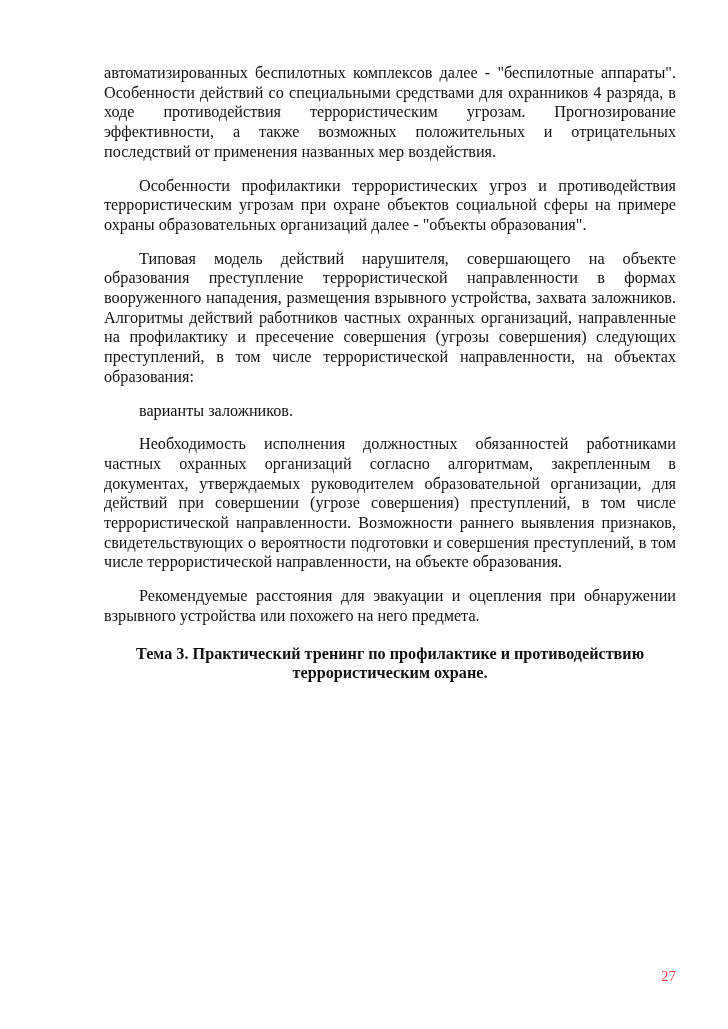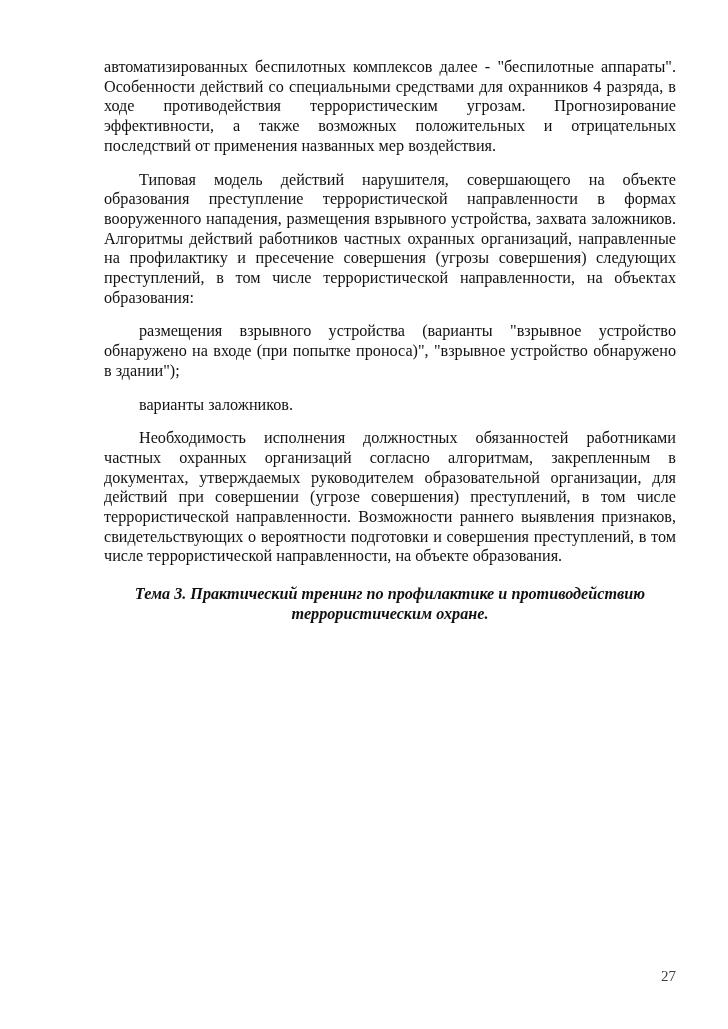--- a/index.html
+++ b/index.html
@@ -11,58 +11,58 @@
       width: 728px;
       height: 1029px;
       position: relative;
       overflow: hidden;
       font-family: "Liberation Serif", "DejaVu Serif", serif;
       color: #111111;
     }
     .page {
       position: absolute;
       left: 104px;
-      top: 58px;
+      top: 64px;
       width: 572px;
     }
     .para {
       margin: 0 0 14px 0;
       font-size: 16.2px;
       line-height: 19.7px;
       text-align: justify;
       text-indent: 35px;
       hyphens: none;
     }
     .heading {
       margin: 18px 0 0 0;
       font-size: 16.2px;
       line-height: 19.7px;
       font-weight: bold;
-      font-style: italic;
       text-align: center;
     }
     .page-number {
       position: absolute;
       left: 652px;
       top: 968px;
       width: 24px;
       text-align: right;
       font-family: "Liberation Serif", "DejaVu Serif", serif;
       font-size: 15px;
-      color: #404040;
+      color: #ef4444;
     }
   </style>
 </head>
 <body>
 
 <div class="page">
   <p class="para" style="text-indent:0">автоматизированных беспилотных комплексов далее - "беспилотные аппараты". Особенности действий со специальными средствами для охранников 4 разряда, в ходе противодействия террористическим угрозам. Прогнозирование эффективности, а также возможных положительных и отрицательных последствий от применения названных мер воздействия.</p>
+  <p class="para">Особенности профилактики террористических угроз и противодействия террористическим угрозам при охране объектов социальной сферы на примере охраны образовательных организаций далее - "объекты образования".</p>
   <p class="para">Типовая модель действий нарушителя, совершающего на объекте образования преступление террористической направленности в формах вооруженного нападения, размещения взрывного устройства, захвата заложников. Алгоритмы действий работников частных охранных организаций, направленные на профилактику и пресечение совершения (угрозы совершения) следующих преступлений, в том числе террористической направленности, на объектах образования:</p>
-  <p class="para">размещения взрывного устройства (варианты "взрывное устройство обнаружено на входе (при попытке проноса)", "взрывное устройство обнаружено в здании");</p>
   <p class="para">варианты заложников.</p>
   <p class="para">Необходимость исполнения должностных обязанностей работниками частных охранных организаций согласно алгоритмам, закрепленным в документах, утверждаемых руководителем образовательной организации, для действий при совершении (угрозе совершения) преступлений, в том числе террористической направленности. Возможности раннего выявления признаков, свидетельствующих о вероятности подготовки и совершения преступлений, в том числе террористической направленности, на объекте образования.</p>
+  <p class="para">Рекомендуемые расстояния для эвакуации и оцепления при обнаружении взрывного устройства или похожего на него предмета.</p>
   <div class="heading">
     <div>Тема 3. Практический тренинг по профилактике и противодействию</div>
     <div>террористическим охране.</div>
   </div>
 </div>
 
 <div class="page-number">27</div>
 
 </body></html>

